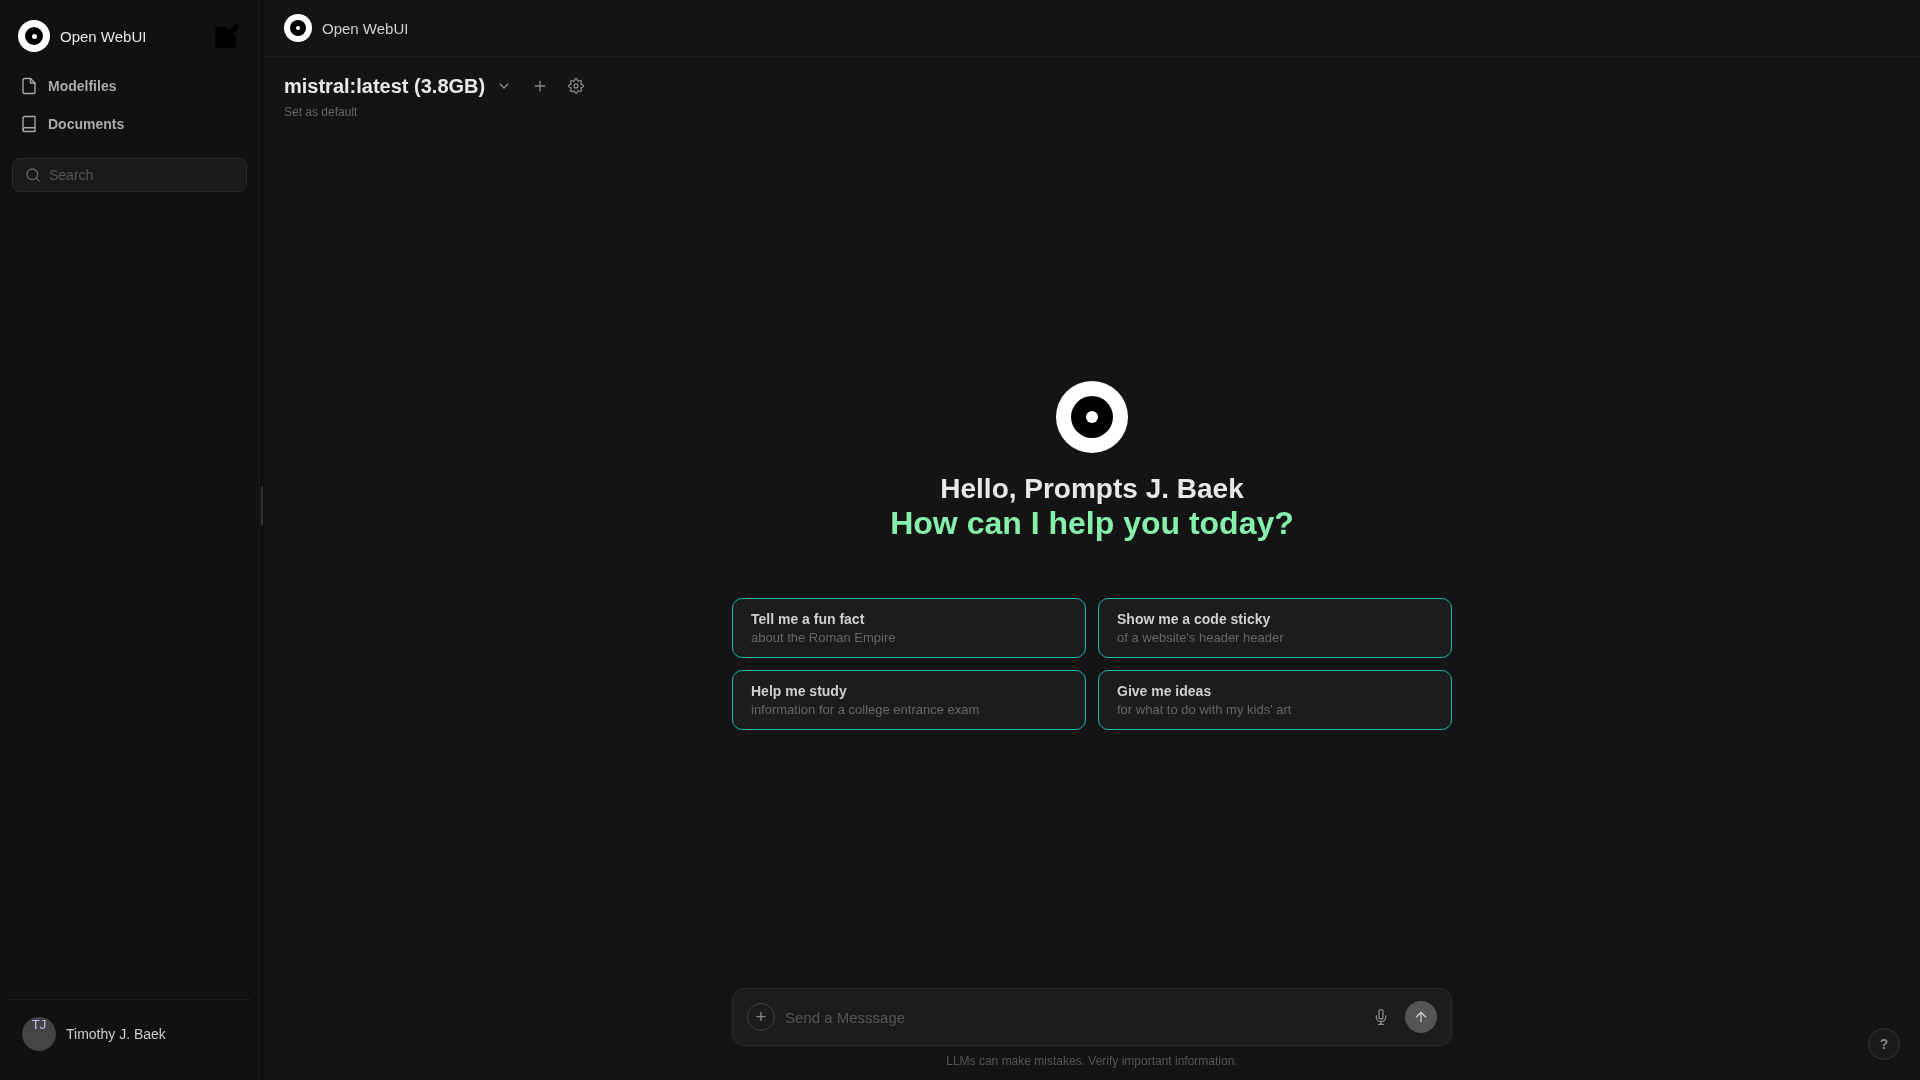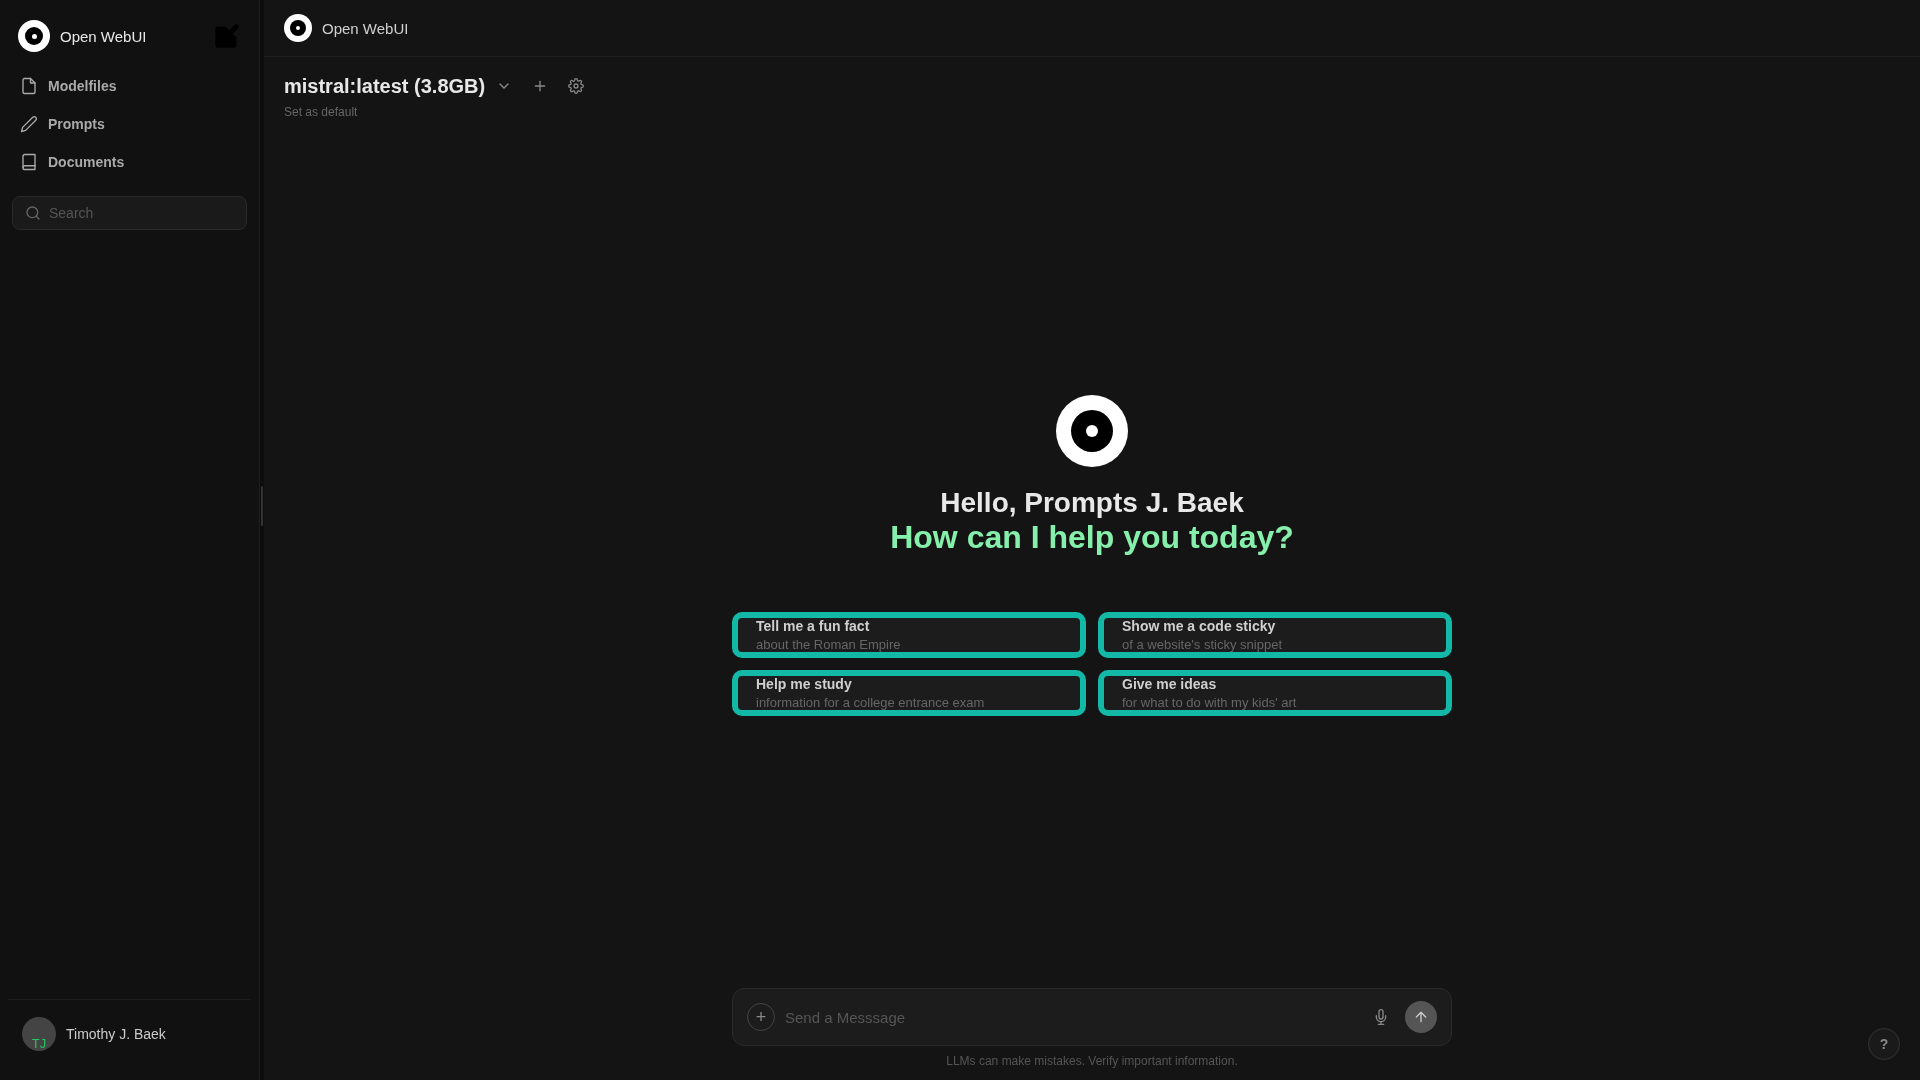--- a/index.html
+++ b/index.html
@@ -166,24 +166,24 @@
       cursor: pointer;
     }
 
     .user-avatar {
       width: 34px;
       height: 34px;
       background: #444;
       border-radius: 50%;
       flex-shrink: 0;
       display: flex;
-      align-items: flex-end;
+      align-items: flex-start;
       justify-content: center;
       font-size: 13px;
-      color: #22c55e;
+      color: #c4b5fd;
       font-weight: 500;
     }
 
     .user-name {
       font-size: 14px;
       color: #ccc;
     }
 
     
     .resize-handle {
@@ -385,23 +385,23 @@
     .suggestions {
       display: grid;
       grid-template-columns: 1fr 1fr;
       gap: 12px;
       width: 720px;
       max-width: 90%;
     }
 
     .suggestion-card {
       background: #1c1c1c;
-      border: 6px solid #14b8a6;
+      border: 1px solid #14b8a6;
       border-radius: 10px;
-      padding: 0 18px;
+      padding: 12px 18px;
       cursor: pointer;
       transition: background 0.15s;
     }
 
     .suggestion-title {
       font-size: 14px;
       font-weight: 600;
       color: #d0d0d0;
       display: block;
       margin-bottom: 3px;
@@ -548,26 +548,20 @@
     </div>
   </div>
 
   <div class="sidebar-nav">
     <div class="sidebar-item">
       <svg viewBox="0 0 24 24">
         <path d="M14 2H6a2 2 0 0 0-2 2v16a2 2 0 0 0 2 2h12a2 2 0 0 0 2-2V8z"></path>
         <polyline points="14 2 14 8 20 8"></polyline>
       </svg>
       <span>Modelfiles</span>
-    </div>
-    <div class="sidebar-item">
-      <svg viewBox="0 0 24 24">
-        <path d="M17 3a2.828 2.828 0 1 1 4 4L7.5 20.5 2 22l1.5-5.5L17 3z"></path>
-      </svg>
-      <span>Prompts</span>
     </div>
     <div class="sidebar-item">
       <svg viewBox="0 0 24 24">
         <path d="M4 19.5A2.5 2.5 0 0 1 6.5 17H20"></path>
         <path d="M6.5 2H20v20H6.5A2.5 2.5 0 0 1 4 19.5v-15A2.5 2.5 0 0 1 6.5 2z"></path>
       </svg>
       <span>Documents</span>
     </div>
   </div>
 
@@ -644,21 +638,21 @@
       </div>
     </div>
 
     <div class="suggestions">
       <div class="suggestion-card">
         <span class="suggestion-title">Tell me a fun fact</span>
         <span class="suggestion-sub">about the Roman Empire</span>
       </div>
       <div class="suggestion-card">
         <span class="suggestion-title">Show me a code sticky</span>
-        <span class="suggestion-sub">of a website's sticky snippet</span>
+        <span class="suggestion-sub">of a website's header header</span>
       </div>
       <div class="suggestion-card">
         <span class="suggestion-title">Help me study</span>
         <span class="suggestion-sub">information for a college entrance exam</span>
       </div>
       <div class="suggestion-card">
         <span class="suggestion-title">Give me ideas</span>
         <span class="suggestion-sub">for what to do with my kids' art</span>
       </div>
     </div>

